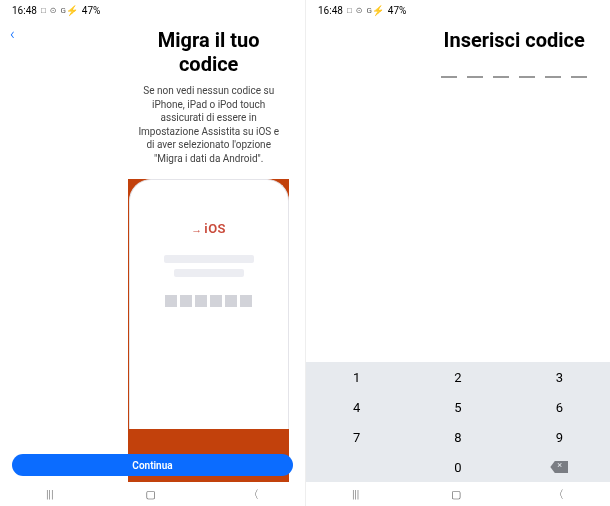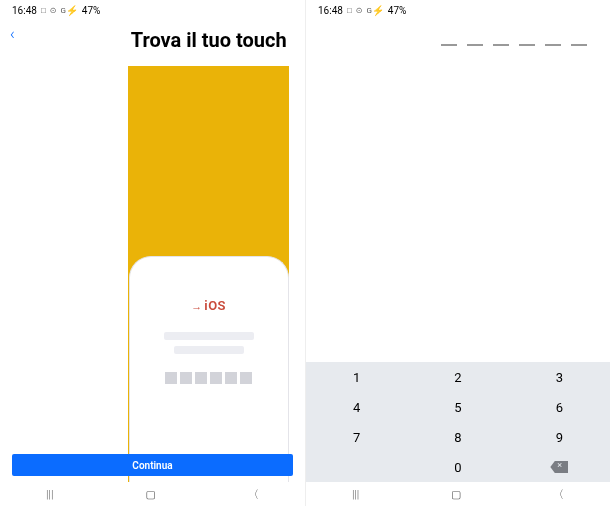--- a/index.html
+++ b/index.html
@@ -58,24 +58,24 @@
       font-size: 10px;
       color: #444;
       text-align: center;
       margin-top: 8px;
       line-height: 1.35;
       padding: 0 6px;
     }
     .phone-illustration-wrap {
       flex: 1;
       width: 100%;
-      background: #eab308;
+      background: #c2410c;
       margin-top: 14px;
       display: flex;
-      align-items: flex-end;
+      align-items: flex-start;
       justify-content: center;
       overflow: hidden;
     }
     .phone-mock {
       width: 160px;
       height: 250px;
       background: #fff;
       border: 1px solid #e4e4e9;
       border-bottom: none;
       border-radius: 22px 22px 0 0;
@@ -112,21 +112,21 @@
     .continue-btn {
       position: absolute;
       bottom: 30px;
       left: 12px;
       right: 12px;
       height: 22px;
       background: #0b6cff;
       color: #fff;
       font-size: 10px;
       font-weight: 600;
-      border-radius: 2px;
+      border-radius: 11px;
       display: flex;
       align-items: center;
       justify-content: center;
     }
     .code-dashes {
       display: flex;
       gap: 10px;
       margin-top: 24px;
     }
     .dash {
@@ -192,21 +192,22 @@
     <div class="status-left">
       <span>16:48</span>
       <span class="status-icons">□ ⊙ G</span>
     </div>
     <div class="status-right">
       <span>⚡ 47%</span>
     </div>
   </div>
   <div class="back-btn">‹</div>
   <div class="content">
-    <div class="title">Trova il tuo touch</div>
+    <div class="title">Migra il tuo codice</div>
+    <div class="subtitle">Se non vedi nessun codice su iPhone, iPad o iPod touch assicurati di essere in Impostazione Assistita su iOS e di aver selezionato l'opzione "Migra i dati da Android".</div>
     <div class="phone-illustration-wrap">
       <div class="phone-mock">
         <div>
           <span class="ios-arrow">→</span><span class="ios-label">iOS</span>
         </div>
         <div class="line-block"></div>
         <div class="line-block w2"></div>
         <div class="squares">
           <div class="sq"></div>
             <div class="sq"></div>
@@ -232,20 +233,21 @@
   <div class="status-bar">
     <div class="status-left">
       <span>16:48</span>
       <span class="status-icons">□ ⊙ G</span>
     </div>
     <div class="status-right">
       <span>⚡ 47%</span>
     </div>
   </div>
   <div class="content">
+    <div class="title">Inserisci codice</div>
     <div class="code-dashes">
       <div class="dash"></div>
       <div class="dash"></div>
       <div class="dash"></div>
       <div class="dash"></div>
       <div class="dash"></div>
       <div class="dash"></div>
     </div>
   </div>
   <div class="keypad">

